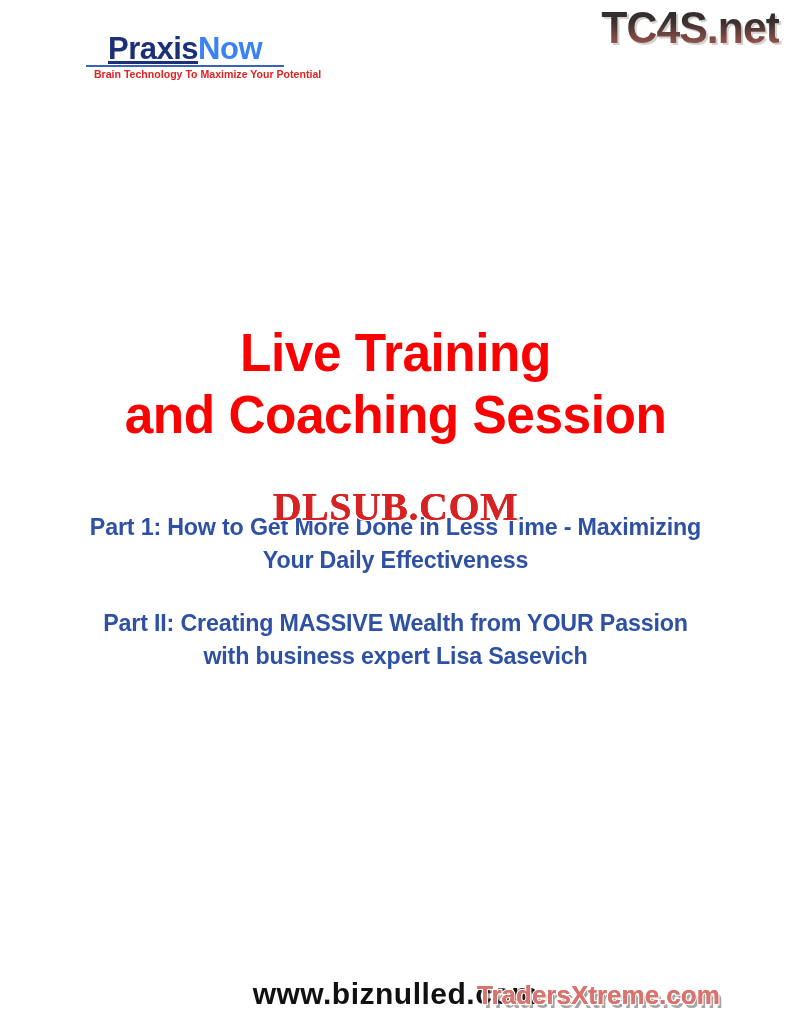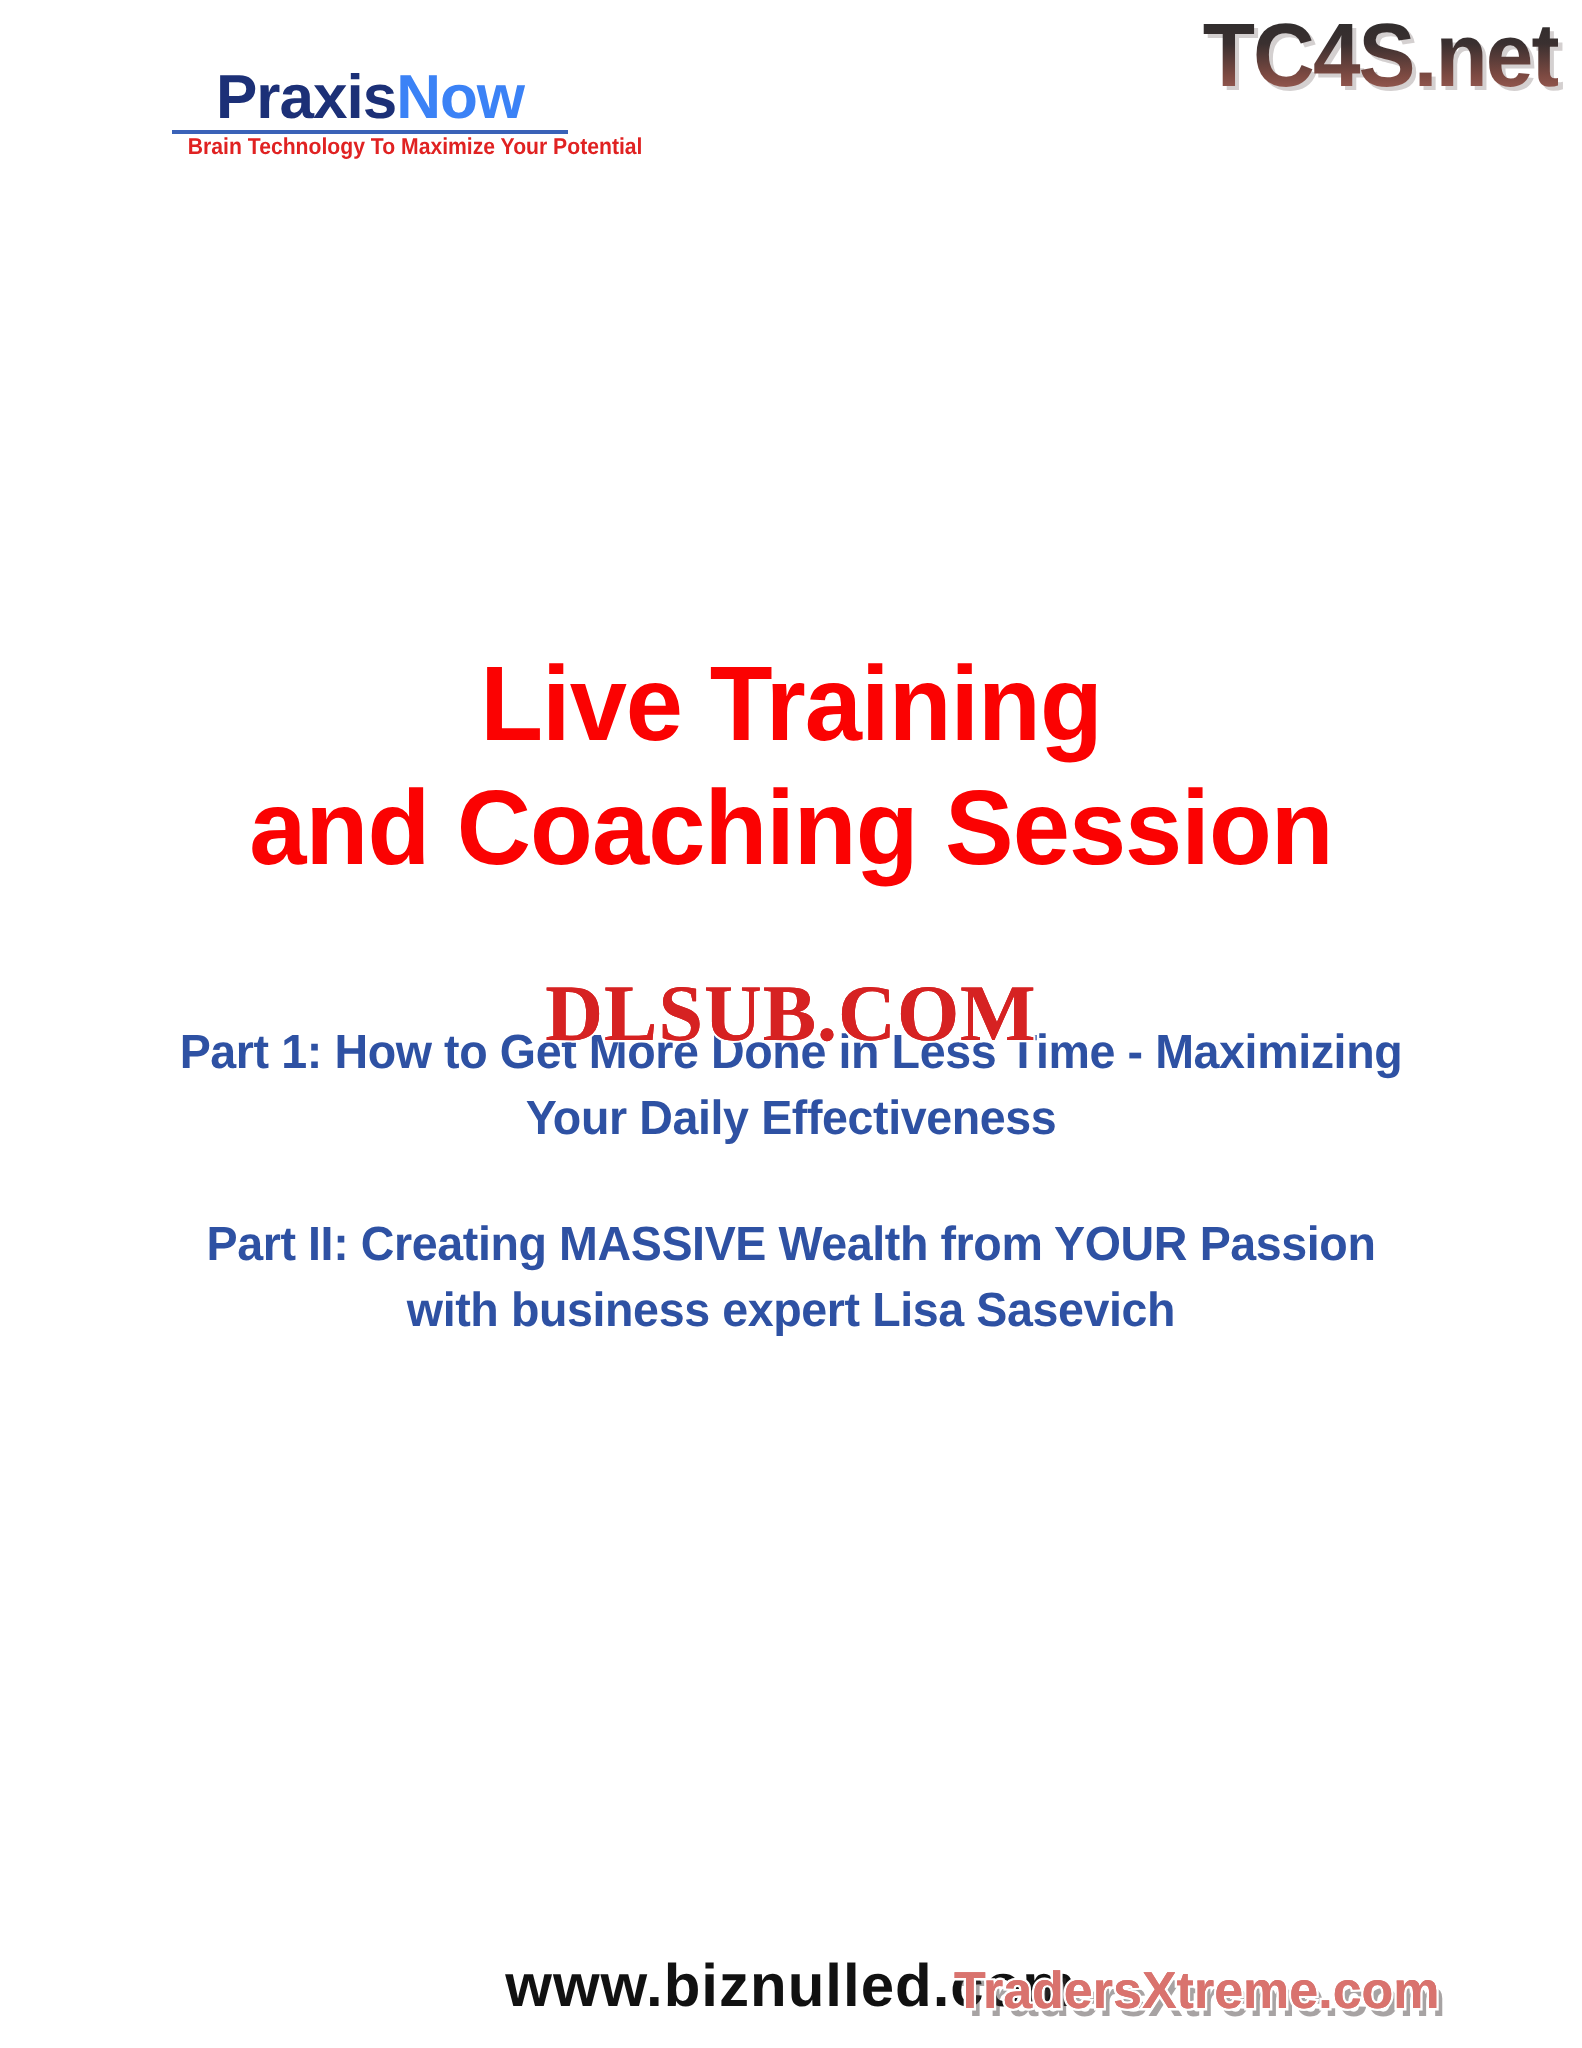--- a/index.html
+++ b/index.html
@@ -28,21 +28,21 @@
     text-align: center;
     line-height: 1;
   }
   #logo-wordmark {
     font-family: "Liberation Sans", sans-serif;
     font-weight: bold;
     font-size: 31px;
     letter-spacing: -0.5px;
     white-space: nowrap;
   }
-  #logo-word-praxis { color: #1c3077; }
+  #logo-word-praxis { color: #1c3077; text-decoration: underline; }
   #logo-word-now    { color: #3b82f6; }
   #logo-rule {
     margin-top: 1px;
     height: 1.5px;
     background: #3a62b8;
     width: 100%;
   }
   #logo-tagline {
     margin-top: 2px;
     color: #e02222;

